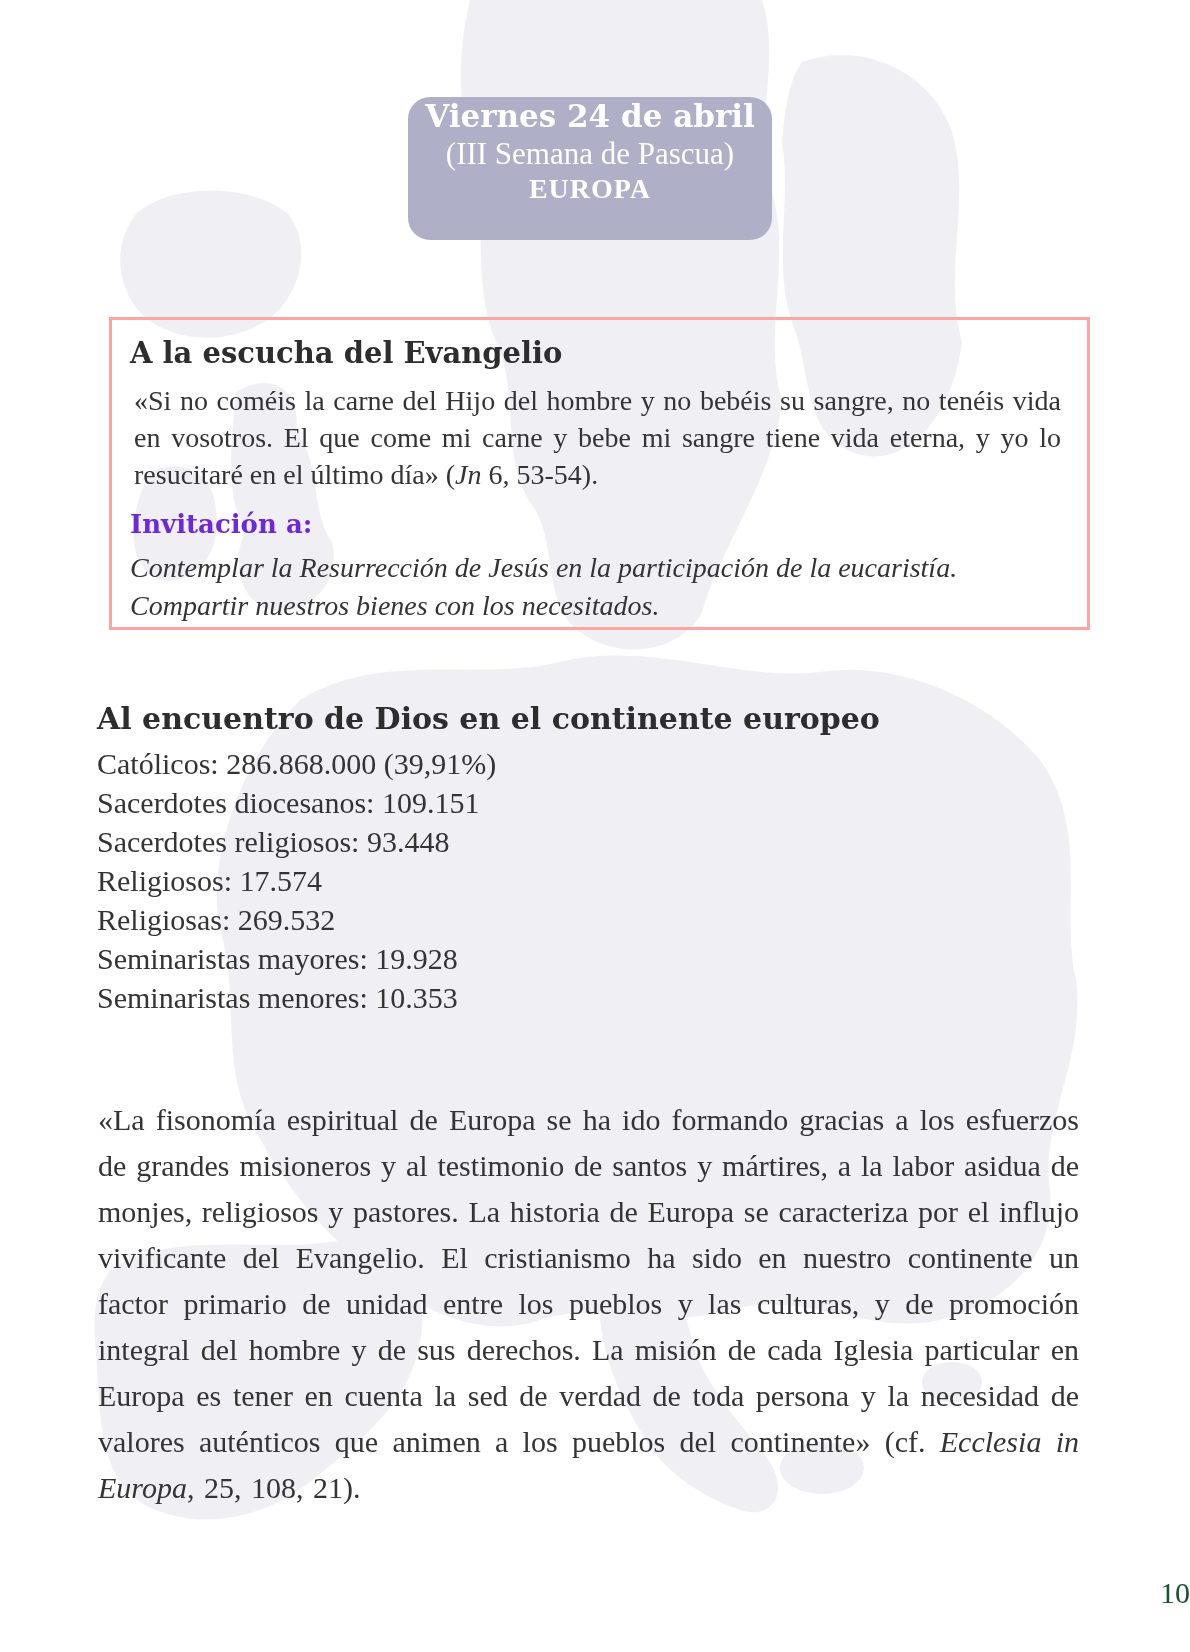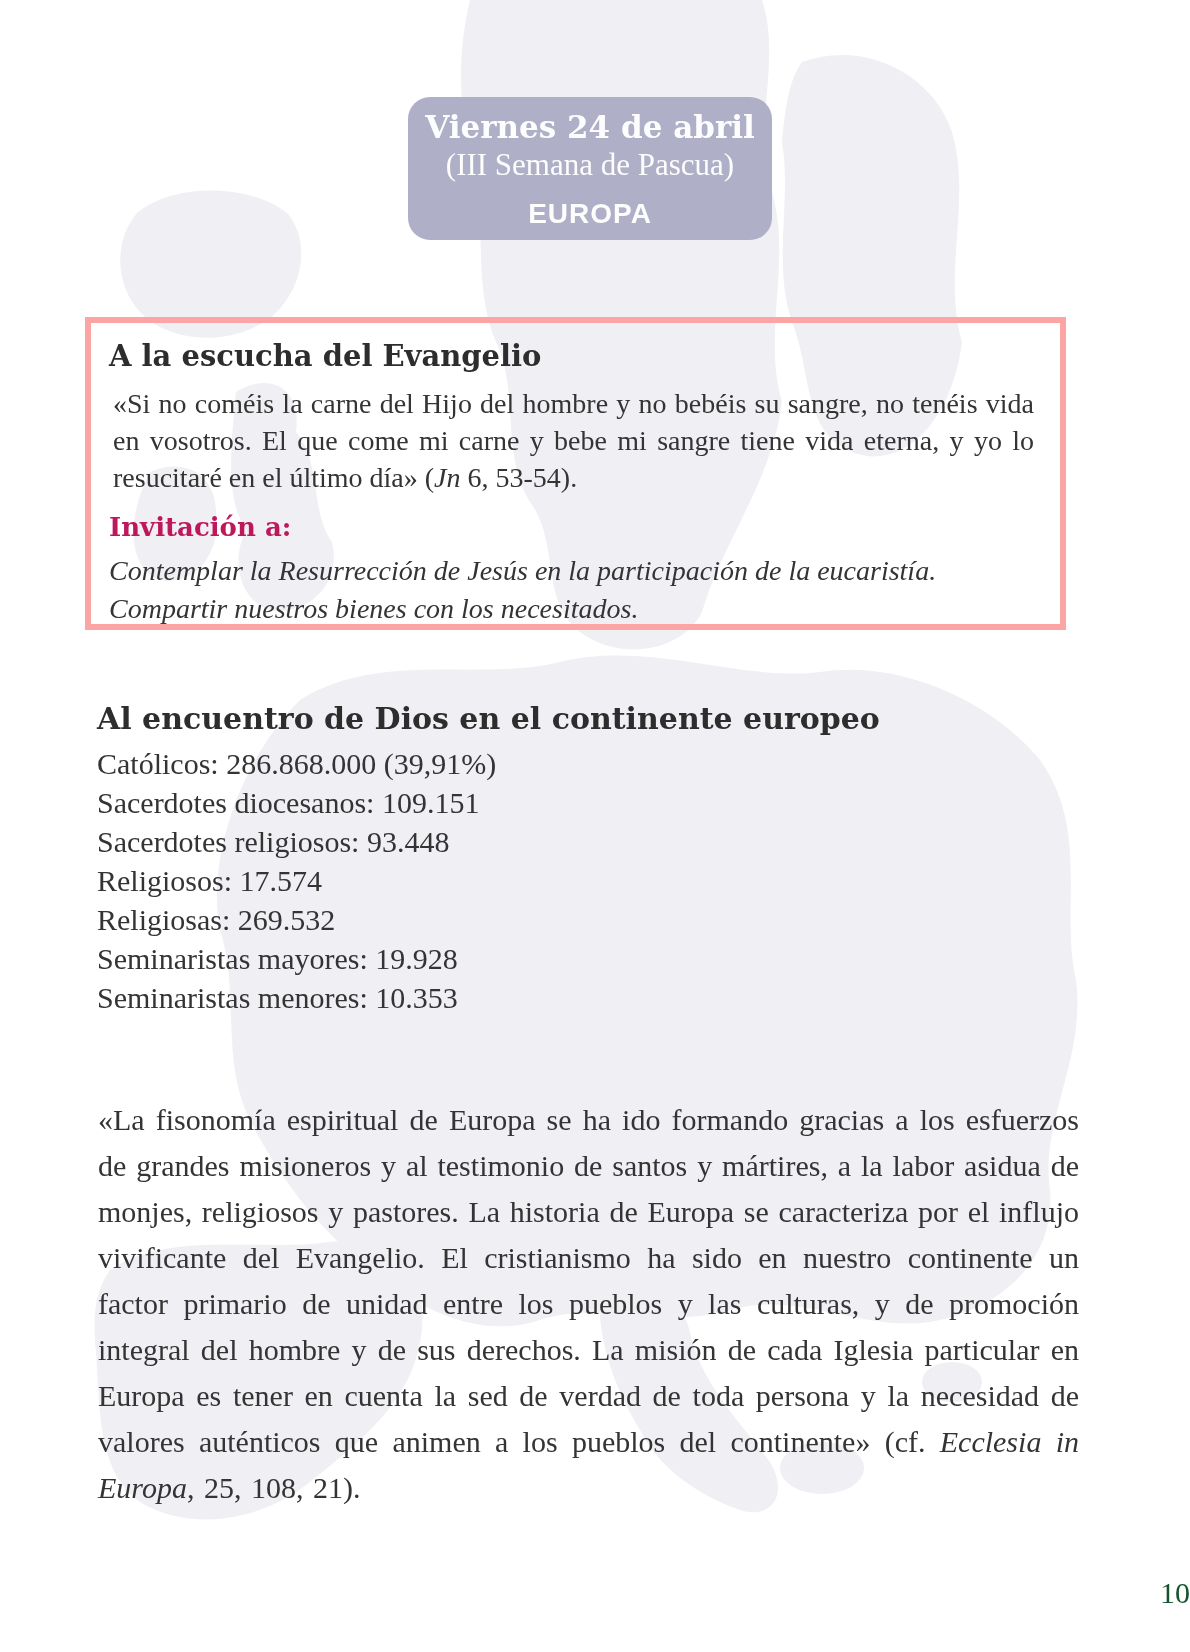--- a/index.html
+++ b/index.html
@@ -21,48 +21,46 @@
 
   .header-box {
     position: absolute;
     left: 408px; top: 97px;
     width: 364px; height: 143px;
     background: #afb0c8;
     border-radius: 22px;
     display: flex;
     flex-direction: column;
     align-items: center;
-    justify-content: center;
     text-align: center;
     color: #fdfdfd;
   }
   .hb-date {
     font-family: "DejaVu Serif", serif;
     font-weight: bold;
     font-size: 31px;
     line-height: 38px;
   }
   .hb-week {
     font-size: 31px;
     line-height: 38px;
   }
   .hb-continent {
-    font-family: Liberation Sans, sans-serif;
+    font-family: Liberation Serif, serif;
     font-weight: bold;
     font-size: 28px;
-    margin-top: 14px;
     letter-spacing: 1px;
   }
 
   .gospel-box {
     position: absolute;
-    left: 85px; top: 317px;
+    left: 109px; top: 317px;
     width: 981px; height: 313px;
     box-sizing: border-box;
-    border: 6px solid #fca5a5;
+    border: 3px solid #fca5a5;
     padding: 16px 22px 14px 18px;
     overflow: hidden;
   }
   .gospel-title {
     margin: 0 0 12px 0;
     font-family: "DejaVu Serif", serif;
     font-weight: bold;
     font-size: 29px;
     color: #2e2d2d;
   }
@@ -70,21 +68,21 @@
     margin: 4px;
     font-size: 28px;
     line-height: 37px;
     text-align: justify;
   }
   .invitation-label {
     margin: 16px 0 10px 0;
     font-family: "DejaVu Serif", serif;
     font-weight: bold;
     font-size: 26px;
-    color: #be185d;
+    color: #6d28d9;
   }
   .invitation-line {
     margin: 0;
     font-style: italic;
     font-size: 28px;
     line-height: 38px;
   }
 
   .section-title {
     position: absolute;

